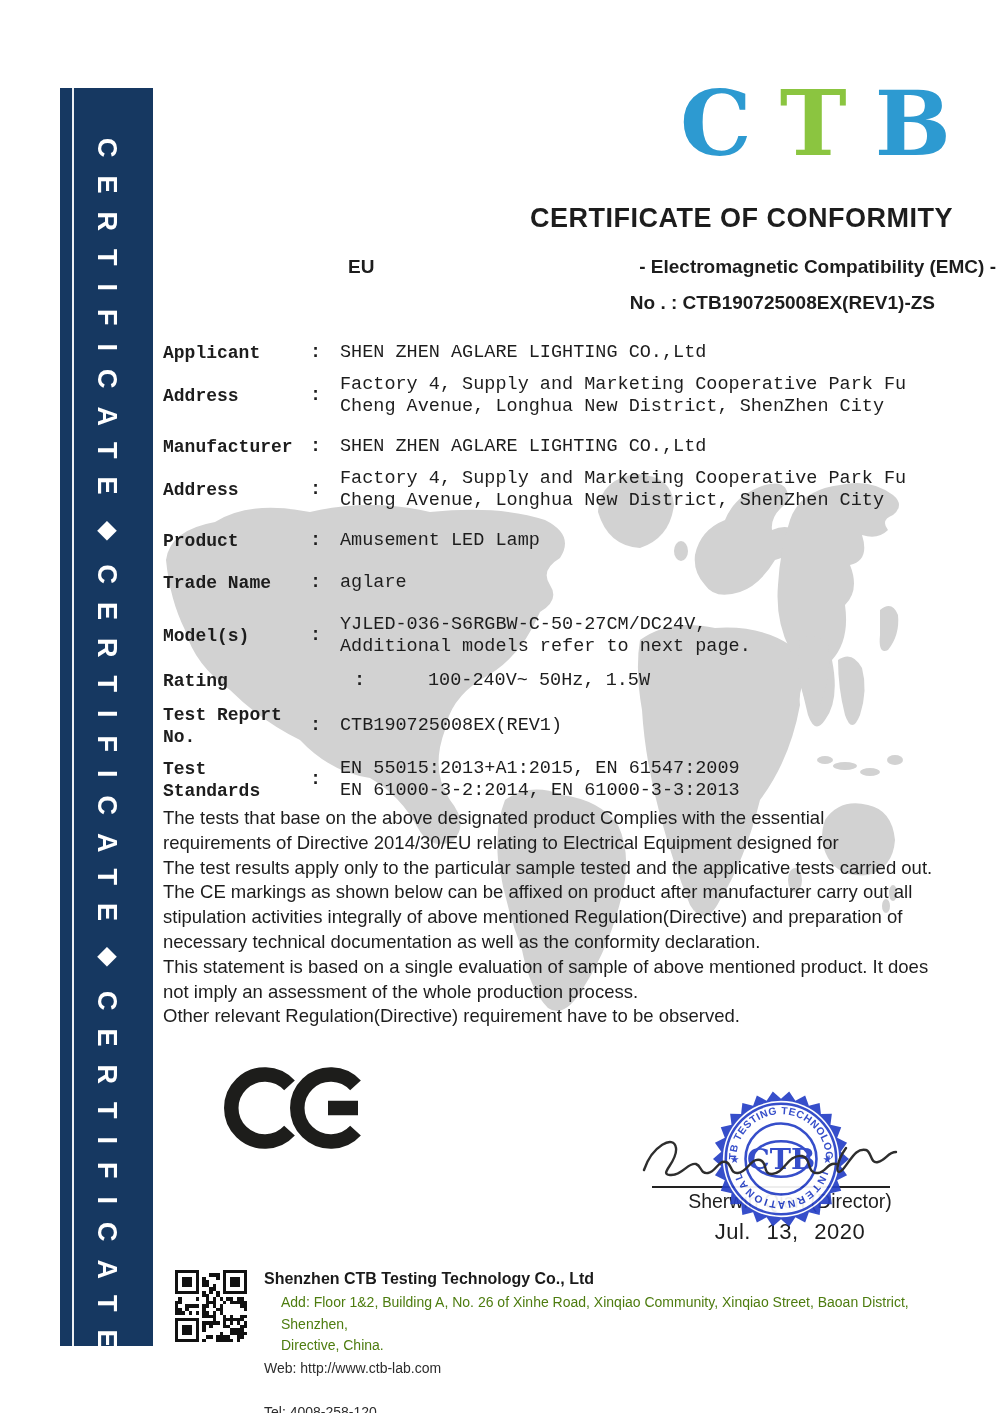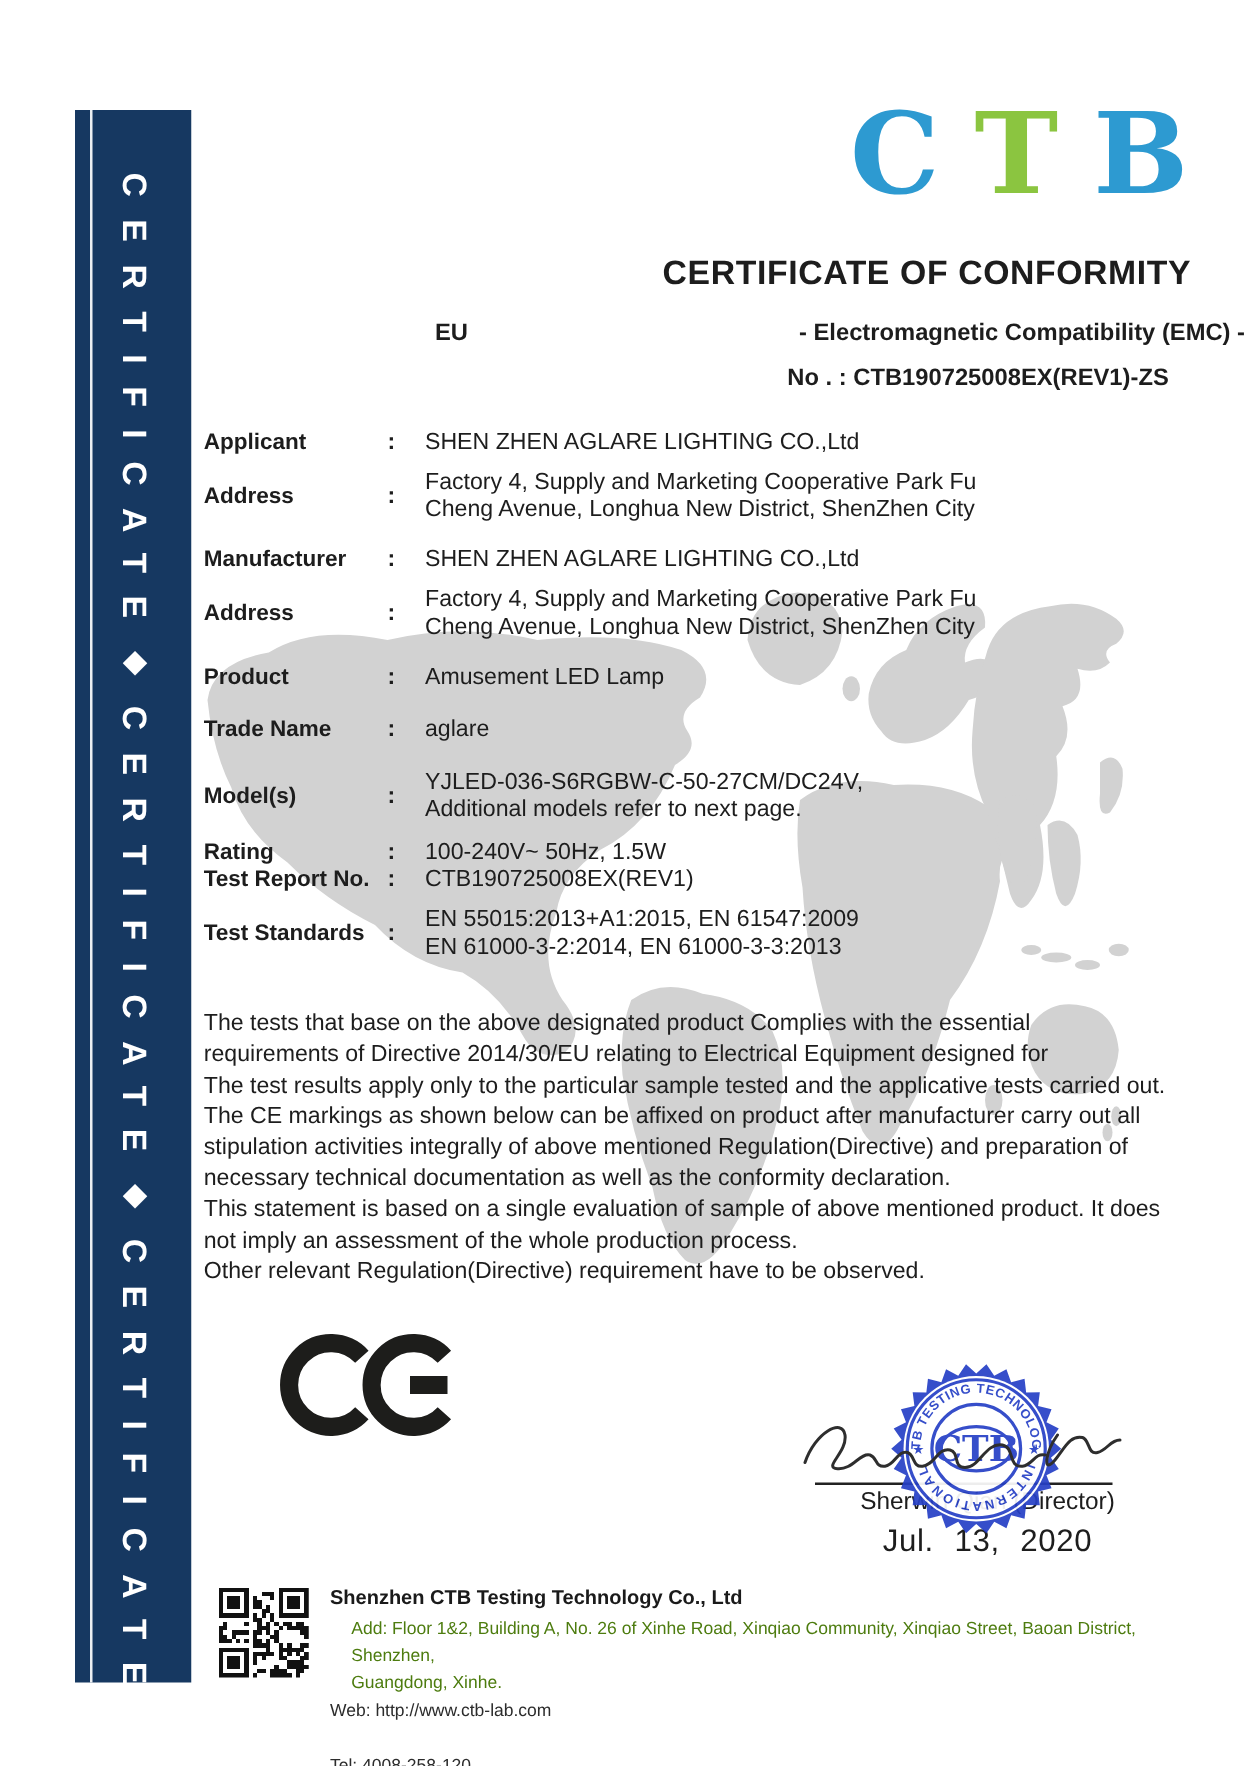--- a/index.html
+++ b/index.html
@@ -30,43 +30,43 @@
   
   .header{position:absolute;left:152px;top:203px;width:820px;text-align:right;z-index:2;}
   .title{font-size:27px;font-weight:bold;letter-spacing:.5px;position:relative;left:-19px;}
   .subrow{position:relative;margin-top:22px;font-size:19px;font-weight:bold;height:24px;}
   .eu{position:absolute;left:196px;top:0;}
   .subtitle{position:relative;left:24px;}
   .certno{margin-top:12px;font-size:19px;font-weight:bold;position:relative;left:-37px;}
   
   .fields{position:absolute;left:163px;top:342px;width:805px;z-index:2;}
   .frow{display:grid;grid-template-columns:147px 30px 1fr;align-items:center;
-        font-size:18.5px;line-height:22px;margin-bottom:16px;}
+        font-size:18.5px;line-height:22px;margin-bottom:16px;font-family:Liberation Mono, monospace;}
   .frow .lbl{font-weight:bold;font-size:18px;}
   .frow .col{font-weight:bold;}
   .frow:nth-child(1){margin-bottom:10px;}
   .frow:nth-child(2){margin-bottom:18px;}
   .frow:nth-child(3){margin-bottom:10px;}
   .frow:nth-child(4){margin-bottom:18px;}
   .frow:nth-child(5){margin-bottom:20px;}
   .frow:nth-child(6){margin-bottom:20px;}
   .frow:nth-child(7){margin-bottom:12px;}
-  .frow:nth-child(8){margin-bottom:0;}
+  .frow:nth-child(8){margin-bottom:12px;gap:44px;}
   .frow:nth-child(9){margin-bottom:10px;}
   
   .decl{position:absolute;left:163px;top:806px;width:812px;font-size:18.5px;line-height:24.8px;z-index:2;}
   
   .ce{position:absolute;left:224px;top:1062px;z-index:2;}
   
   .seal{position:absolute;left:712px;top:1090px;width:138px;height:138px;opacity:.92;z-index:5;}
   .seal text{fill:#2640c6;}
   .sig-squiggle{position:absolute;left:630px;top:1118px;z-index:6;}
   .sig-line{position:absolute;left:652px;top:1186px;width:238px;height:1.5px;background:#222;z-index:3;}
   .sig-name{position:absolute;left:640px;top:1190px;width:300px;text-align:center;font-size:19.5px;z-index:3;}
-  .sig-date{position:absolute;left:640px;top:1219px;width:300px;text-align:center;font-size:25px;
+  .sig-date{position:absolute;left:640px;top:1219px;width:300px;text-align:center;font-size:22px;
             word-spacing:9px;letter-spacing:.5px;z-index:3;}
   
   .footer{position:absolute;left:175px;top:1270px;display:flex;gap:17px;z-index:3;}
   .qr{width:72px;height:72px;}
   .fcol{width:700px;}
   .company{font-size:16px;font-weight:bold;margin-bottom:4px;color:#1a1a1a;}
   .addr{font-size:14px;line-height:21.5px;color:#4d7c0f;margin-left:17px;}
   .contact{display:flex;gap:28px;font-size:14px;margin-top:3px;color:#2c2c2c;flex-direction:column;}
 </style>
 </head>
@@ -465,20 +465,20 @@
         <rect x="13" y="20" width="1" height="1"></rect>
         <rect x="14" y="20" width="1" height="1"></rect>
         <rect x="15" y="20" width="1" height="1"></rect>
         <rect x="16" y="20" width="1" height="1"></rect>
         <rect x="18" y="20" width="1" height="1"></rect>
       </g>
   </svg>
   <div class="fcol">
     <div class="company">Shenzhen CTB Testing Technology Co., Ltd</div>
     <div class="addr">Add: Floor 1&amp;2, Building A, No. 26 of Xinhe Road, Xinqiao Community, Xinqiao Street, Baoan District, Shenzhen,</div>
-    <div class="addr">Guangdong, Xinhe.</div>
+    <div class="addr">Directive, China.</div>
     <div class="contact">
       <span>Web: http://www.ctb-lab.com</span>
       <span>Tel: 4008-258-120</span>
       <span>Email: ctb@ctb-lab.com</span>
     </div>
   </div>
 </div>
 
 </body></html>

